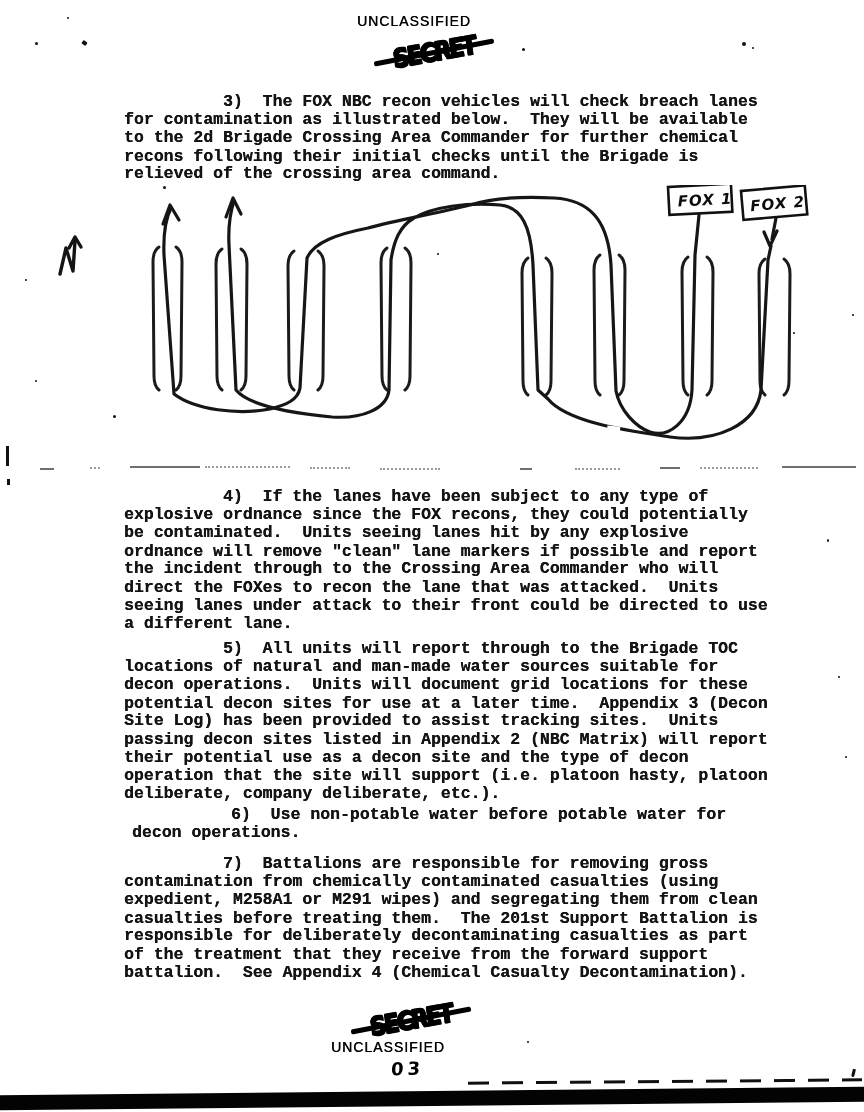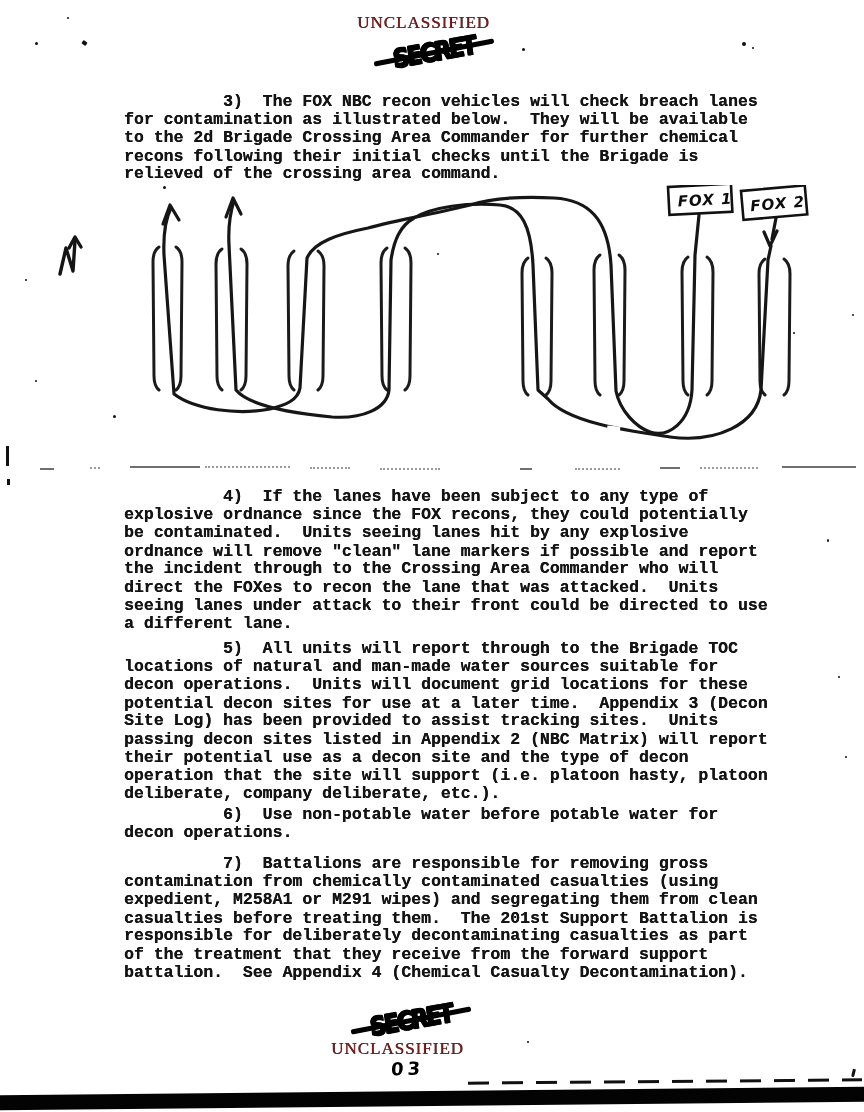--- a/index.html
+++ b/index.html
@@ -2,22 +2,22 @@
 <html><head>
 <meta charset="utf-8">
 <style>
   html,body{margin:0;padding:0;background:#e8e8e8;}
   .page{
     position:relative;width:864px;height:1112px;background:#ffffff;
     margin:0 auto;overflow:hidden;
     font-family:"Liberation Mono","DejaVu Sans Mono",monospace;color:#141414;
   }
   .banner{
-    position:absolute;font-family:Liberation Serif, serif;
-    font-size:17px;letter-spacing:1px;color:#7f1d1d;font-weight:500;
+    position:absolute;font-family:Liberation Sans, sans-serif;
+    font-size:14px;letter-spacing:1px;color:#000000;font-weight:500;
     text-shadow:0.4px 0 0 #1c1c1c;
   }
   .stamp{position:absolute;width:100px;height:34px;}
   .stamp-word{
     display:inline-block;font-family:"DejaVu Sans","Liberation Sans",sans-serif;
     font-weight:900;font-size:26px;line-height:30px;color:#000;
     letter-spacing:-2.5px;transform:scale(0.86,0.98) rotate(-9deg);
     -webkit-text-stroke:1.6px #000;
     text-shadow:1px 1px 0 #000,-1px 0 0 #000,0 -1px 0 #000;
   }
@@ -87,21 +87,21 @@
 a different lane.</div>
   <div class="para" style="top:640px;">          5)  All units will report through to the Brigade TOC
 locations of natural and man-made water sources suitable for
 decon operations.  Units will document grid locations for these
 potential decon sites for use at a later time.  Appendix 3 (Decon
 Site Log) has been provided to assist tracking sites.  Units
 passing decon sites listed in Appendix 2 (NBC Matrix) will report
 their potential use as a decon site and the type of decon
 operation that the site will support (i.e. platoon hasty, platoon
 deliberate, company deliberate, etc.).</div>
-  <div class="para" style="top:806px;">          6)  Use non-potable water before potable water for
+  <div class="para" style="top:806px;margin-left:8px;">          6)  Use non-potable water before potable water for
 decon operations.</div>
   <div class="para" style="top:855px;">          7)  Battalions are responsible for removing gross
 contamination from chemically contaminated casualties (using
 expedient, M258A1 or M291 wipes) and segregating them from clean
 casualties before treating them.  The 201st Support Battalion is
 responsible for deliberately decontaminating casualties as part
 of the treatment that they receive from the forward support
 battalion.  See Appendix 4 (Chemical Casualty Decontamination).</div>
 
   <svg class="diagram-svg" width="864" height="262" viewBox="0 0 864 262">

